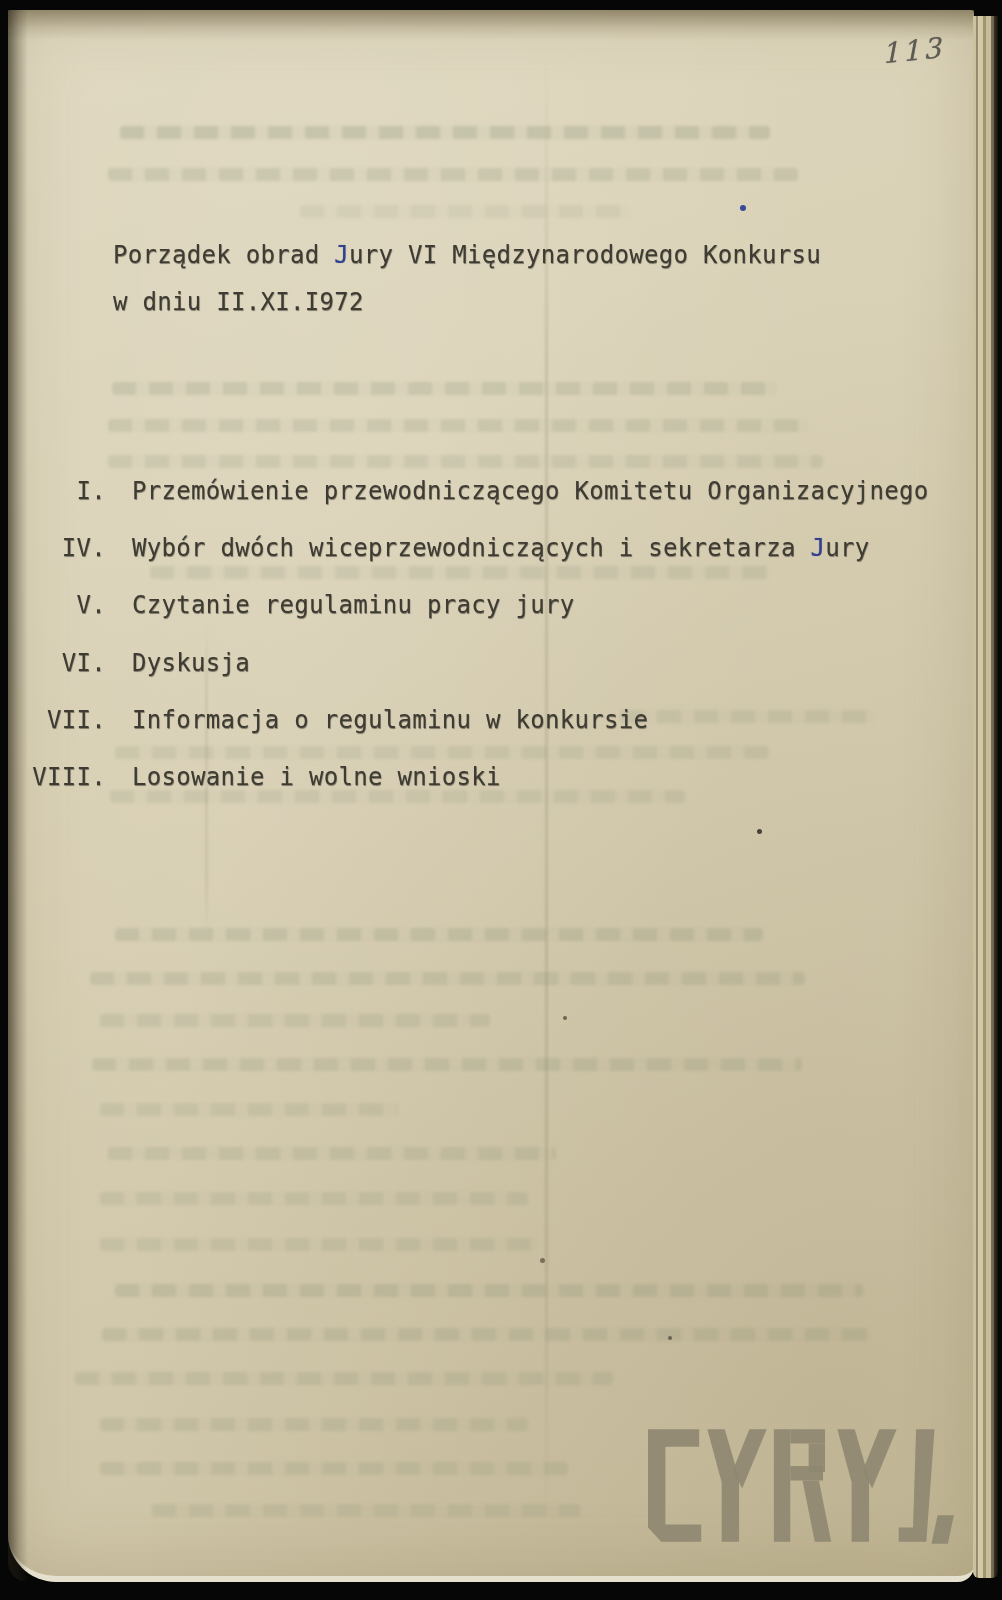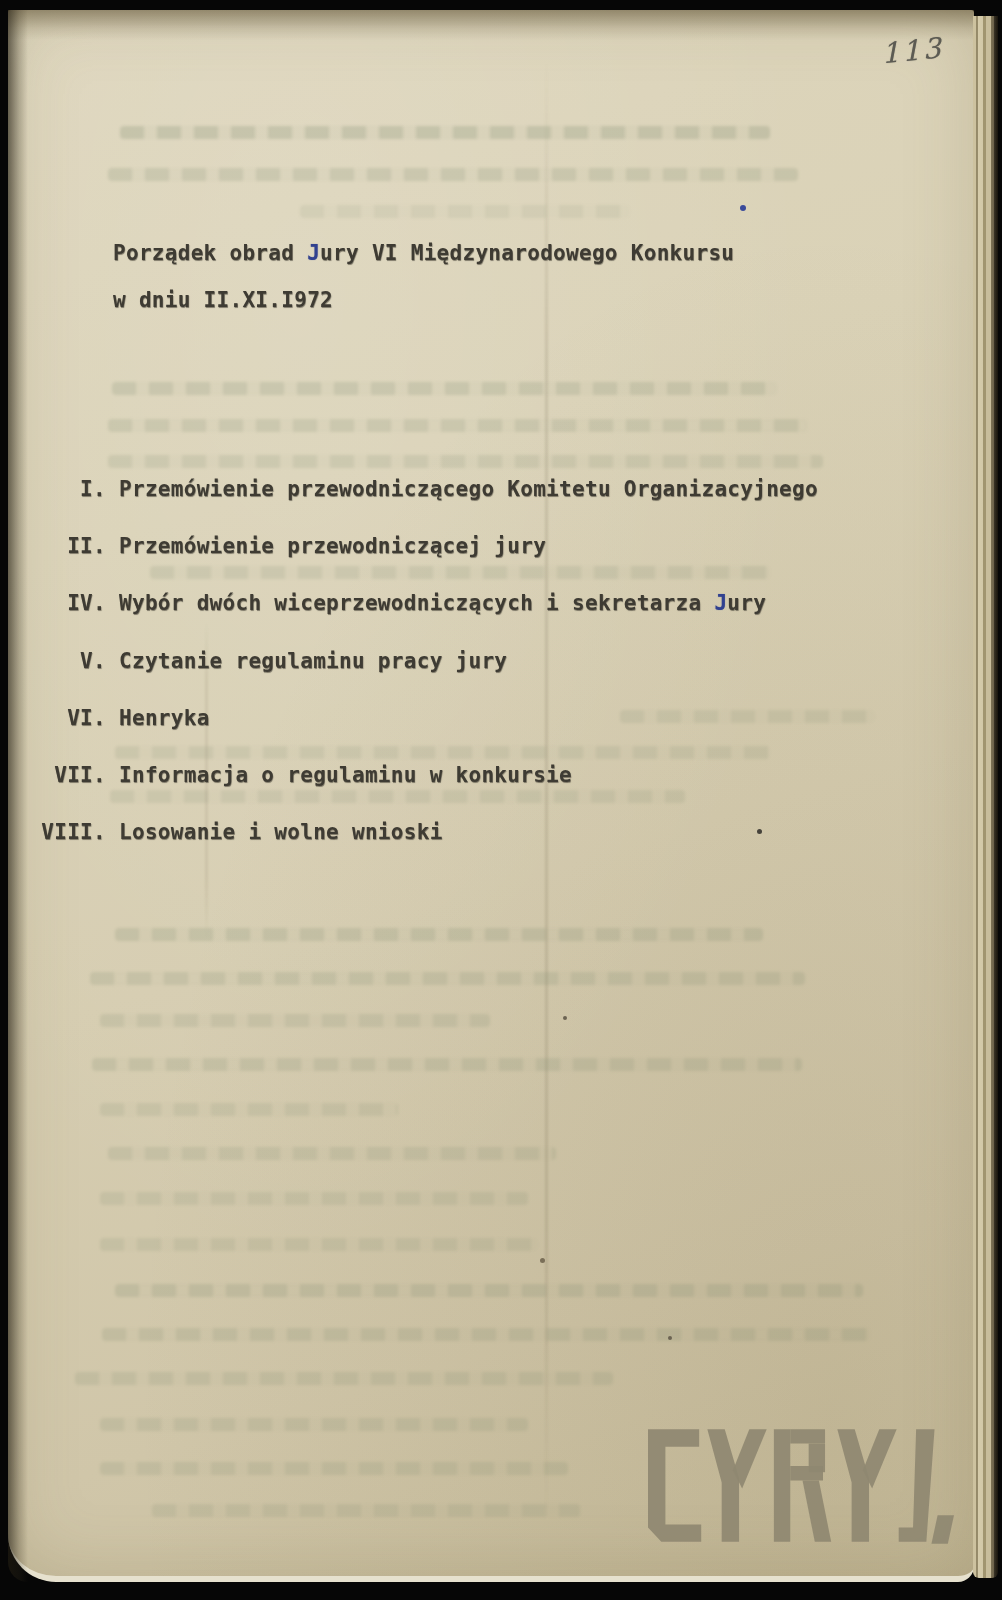--- a/index.html
+++ b/index.html
@@ -43,30 +43,30 @@
         #7e7355 18px, #6a604a 21px,
         #3a3426 21px, #17130c 25px);
     border-radius:0 0 6px 6px;
   }
   .crease { position:absolute; width:3px; filter:blur(1px);
     background:linear-gradient(180deg, transparent, rgba(90,78,50,0.14) 20%, rgba(90,78,50,0.14) 80%, transparent); }
 
   
   .typewriter {
     font-family:"DejaVu Sans Mono", monospace;
-    font-weight:700; font-size:21px; color:var(--ink,#3e3b33);
+    font-weight:400; font-size:24px; color:var(--ink,#3e3b33);
     letter-spacing:0.3px; white-space:pre;
     text-shadow:0.5px 0.5px 0.7px rgba(56,52,44,0.55);
   }
   .title-block { position:absolute; left:113px; top:241px; }
   .title-line { height:47px; }
   .agenda-list { position:absolute; left:30px; top:477px; }
   .agenda-row { display:flex; height:57.2px; align-items:flex-start; }
   .agenda-numeral { width:76px; text-align:right; }
-  .agenda-text { margin-left:13px; }
+  .agenda-text { margin-left:26px; }
   .blue-ink { color:var(--blue-ink,#31418f); text-shadow:0 0 1px rgba(49,65,143,0.65); }
 
   .page-number {
     position:absolute; left:884px; top:34px;
     font-family:"DejaVu Serif", serif; font-style:italic;
     font-size:28px; font-weight:500; letter-spacing:3px;
     color:var(--pencil,#5c5b53);
     transform:rotate(-6deg) skewX(-6deg);
     text-shadow:0 0 1px rgba(80,80,72,0.5);
   }
@@ -135,34 +135,30 @@
       <div class="title-line typewriter">Porządek obrad <span class="blue-ink">J</span>ury VI Międzynarodowego Konkursu</div>
       <div class="title-line typewriter">w dniu II.XI.I972</div>
     </div>
 
   <div class="agenda-list">
       <div class="agenda-row">
         <div class="agenda-numeral typewriter">I.</div>
         <div class="agenda-text typewriter">Przemówienie przewodniczącego Komitetu Organizacyjnego</div>
       </div>
       <div class="agenda-row">
-        <div class="agenda-numeral typewriter">II.</div>
-        <div class="agenda-text typewriter">Przemówienie przewodniczącej jury</div>
-      </div>
-      <div class="agenda-row">
         <div class="agenda-numeral typewriter">IV.</div>
         <div class="agenda-text typewriter">Wybór dwóch wiceprzewodniczących i sekretarza <span class="blue-ink">J</span>ury</div>
       </div>
       <div class="agenda-row">
         <div class="agenda-numeral typewriter">V.</div>
         <div class="agenda-text typewriter">Czytanie regulaminu pracy jury</div>
       </div>
       <div class="agenda-row">
         <div class="agenda-numeral typewriter">VI.</div>
-        <div class="agenda-text typewriter">Henryka</div>
+        <div class="agenda-text typewriter">Dyskusja</div>
       </div>
       <div class="agenda-row">
         <div class="agenda-numeral typewriter">VII.</div>
         <div class="agenda-text typewriter">Informacja o regulaminu w konkursie</div>
       </div>
       <div class="agenda-row">
         <div class="agenda-numeral typewriter">VIII.</div>
         <div class="agenda-text typewriter">Losowanie i wolne wnioski</div>
       </div>
     </div>

